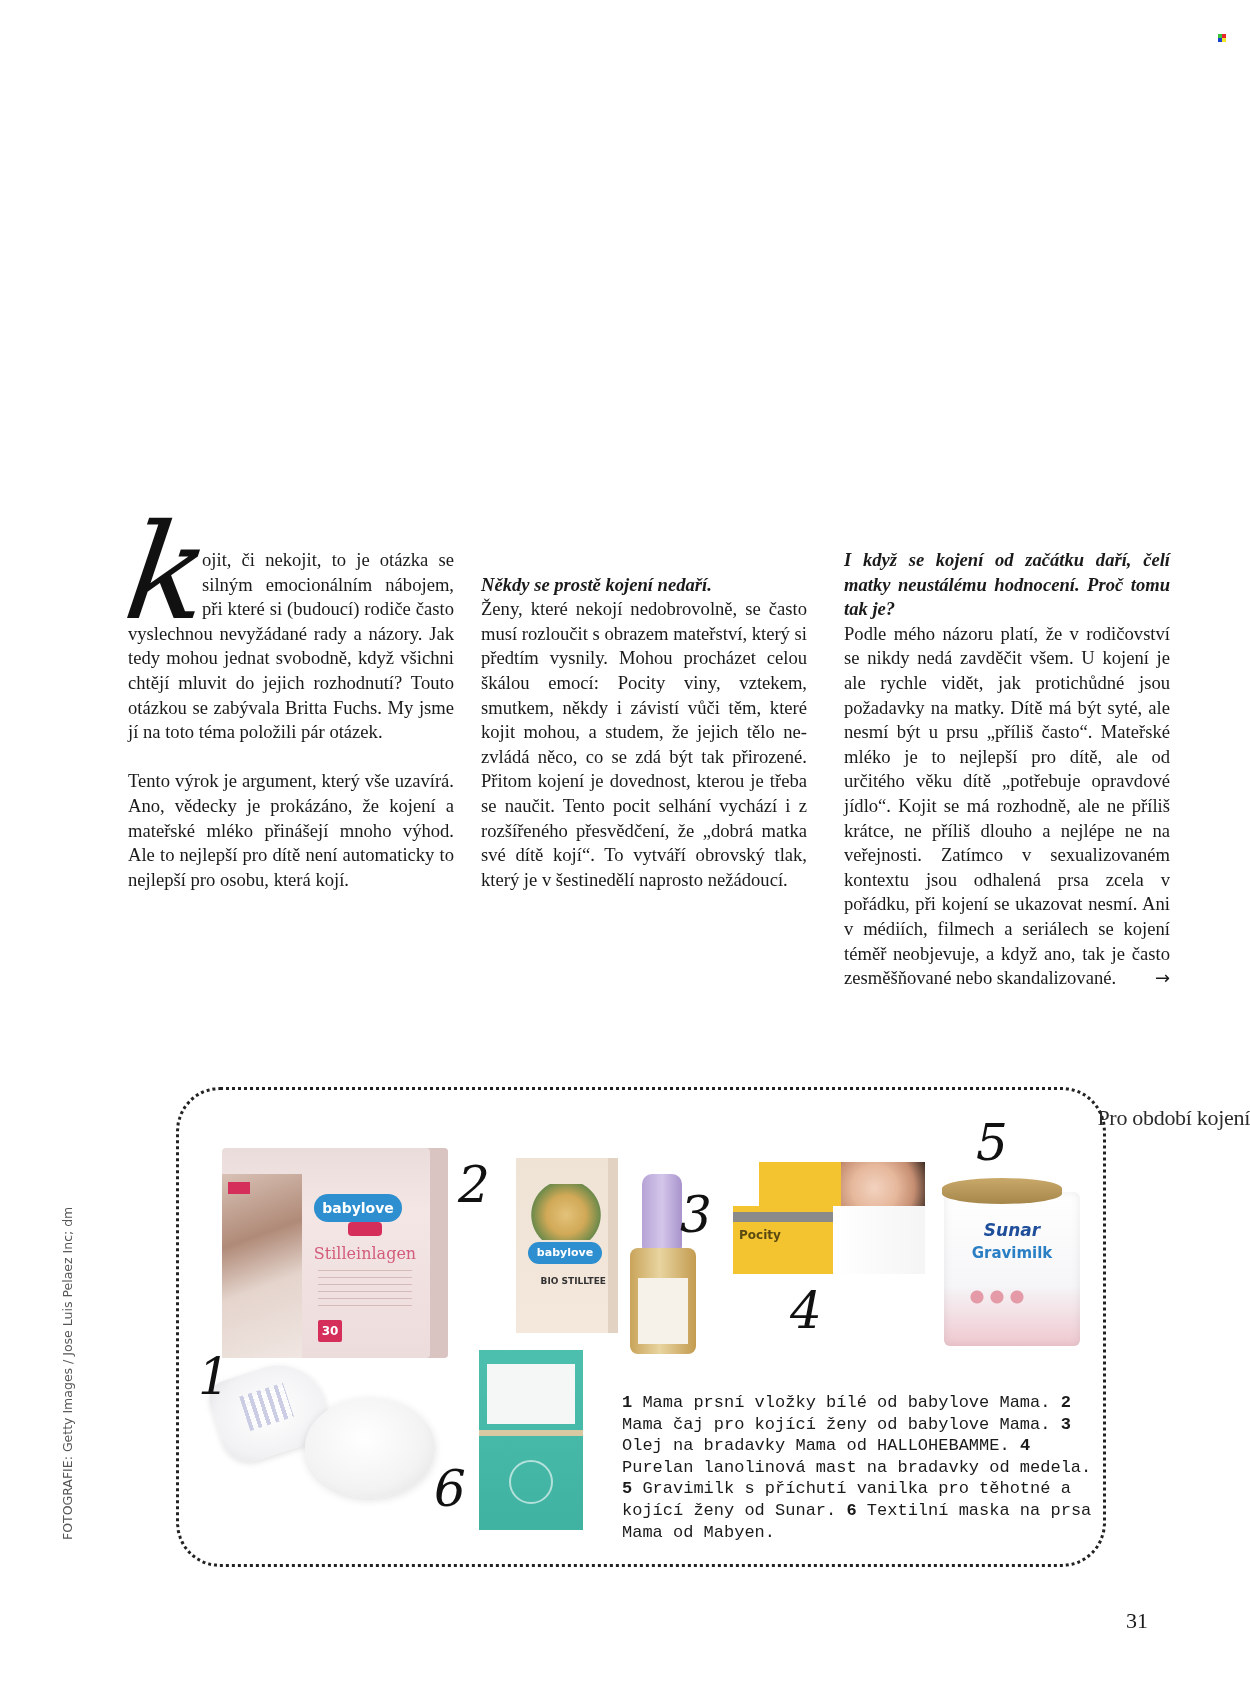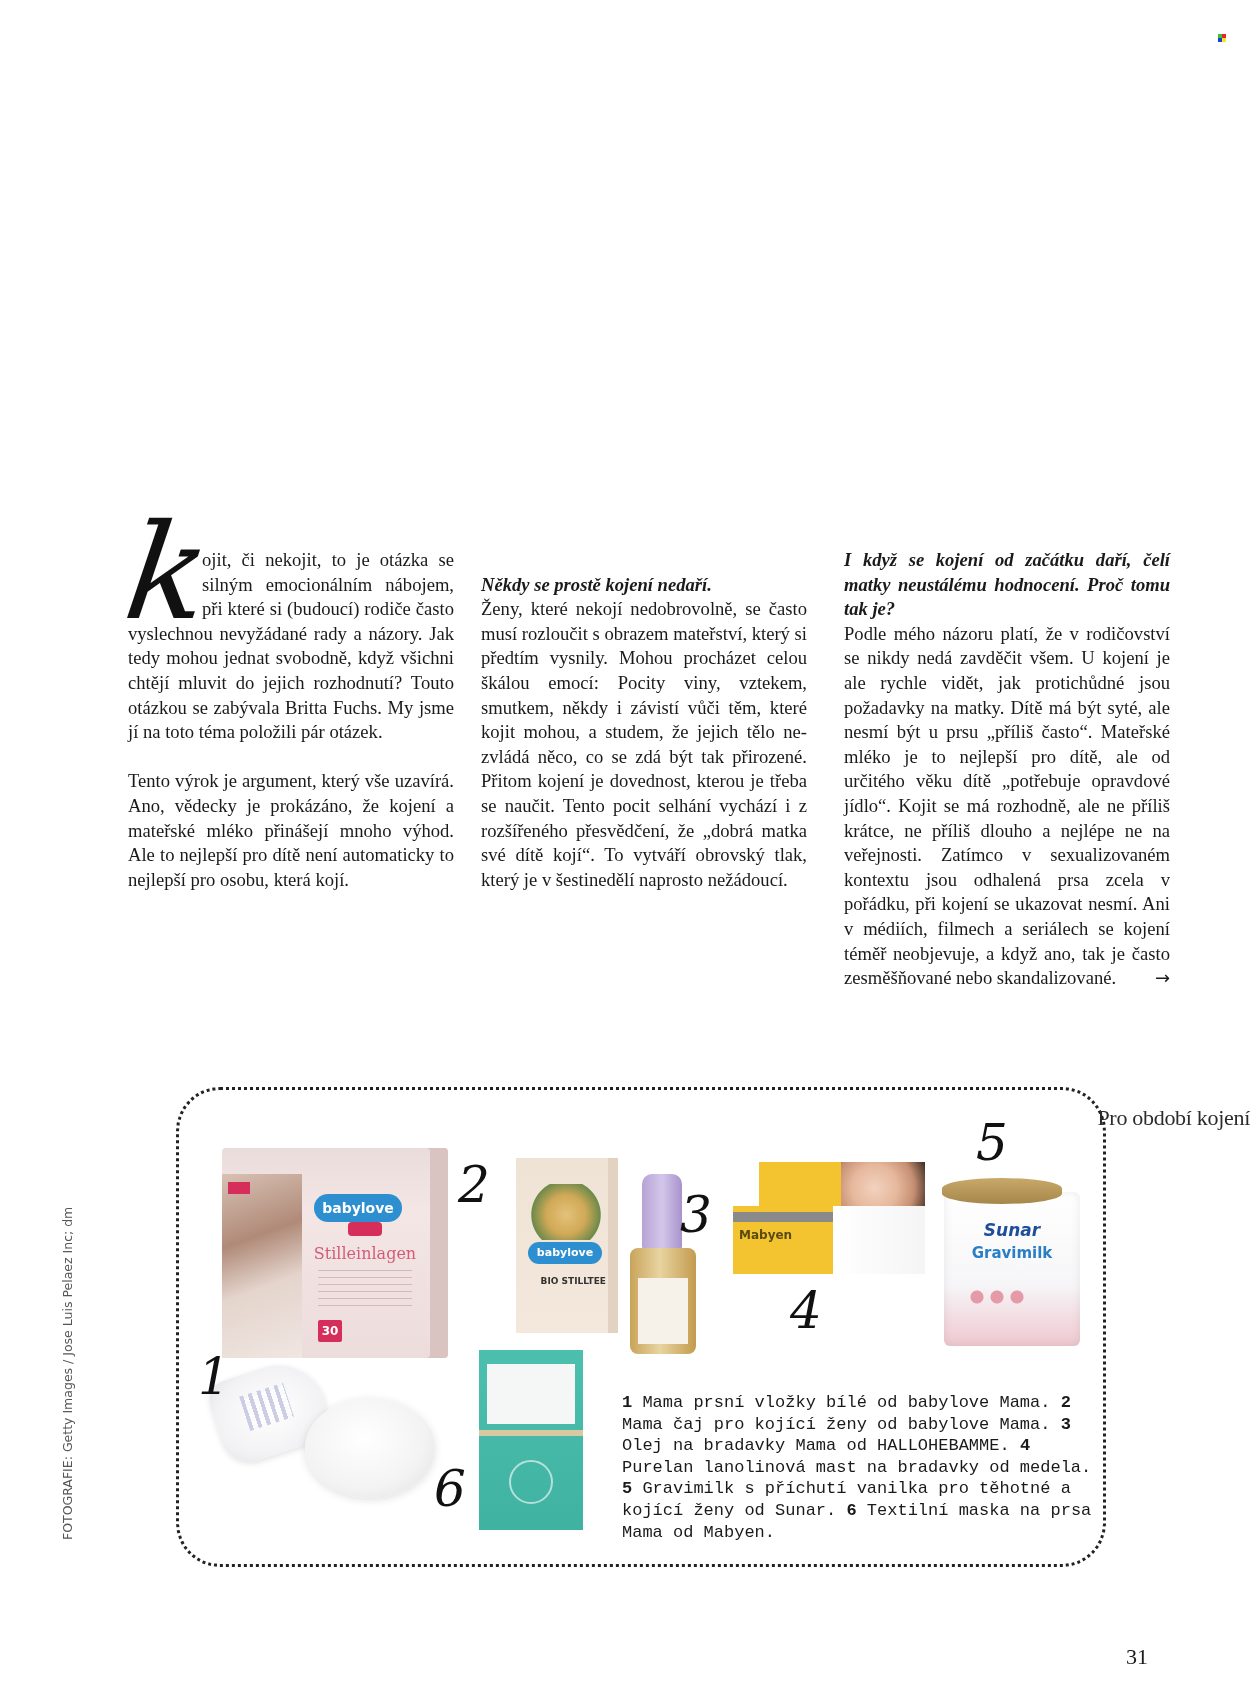--- a/index.html
+++ b/index.html
@@ -70,21 +70,21 @@
   .p6-mask .top { position: absolute; left: 8px; top: 14px; width: 88px; height: 60px; background: #f4f7f6; }
   .p6-mask .stripe { position: absolute; left: 0; top: 80px; width: 104px; height: 6px; background: #d9c9a3; }
   .p6-mask .flower { position: absolute; left: 30px; top: 110px; width: 44px; height: 44px; border: 2px solid rgba(255,255,255,.6); border-radius: 50%; }
 
   .caption { position: absolute; left: 622px; top: 1392px; width: 470px; font-family: Liberation Mono, monospace; font-size: 17px; line-height: 21.6px; color: #1a1a1a; }
   .caption b { font-weight: bold; }
 
   .credit { position: absolute; left: 60px; top: 1540px; transform-origin: 0 0; transform: rotate(-90deg); font-family: "DejaVu Sans", sans-serif; font-size: 12.5px; color: #555; white-space: nowrap; }
 
   .footer-left { position: absolute; left: 72px; top: 1696px; font-family: Liberation Mono, monospace; font-size: 19px; letter-spacing: -0.4px; color: #1a1a1a; }
-  .footer-right { position: absolute; right: 102px; top: 1644px; font-family: "Liberation Serif", serif; font-size: 22px; color: #1a1a1a; margin-left: 16px; }
+  .footer-right { position: absolute; right: 102px; top: 1608px; font-family: "Liberation Serif", serif; font-size: 22px; color: #1a1a1a; margin-left: 16px; }
 </style>
 </head>
 <body>
 
 <div class="color-marker">
   <span style="background:#37c43a"></span>
   <span style="background:#e8242a"></span>
   <span style="background:#1a3fd1"></span>
   <span style="background:#f3e42a"></span>
 </div>
@@ -137,21 +137,21 @@
   <div class="p3-body">
     <div class="p3-label"></div>
   </div>
 </div>
 
 <div class="prod p4-box">
   <div class="p4-top"></div>
   <div class="p4-baby"></div>
   <div class="p4-front"></div>
   <div class="p4-gray"></div>
-  <div class="p4-name">Mabyen</div>
+  <div class="p4-name">Pocity</div>
 </div>
 
 <div class="prod p5-can">
   <div class="p5-body">
     <div class="p5-brand">Sunar</div>
     <div class="p5-name">Gravimilk</div>
     <div class="p5-dots"></div>
   </div>
   <div class="p5-lid"></div>
 </div>

